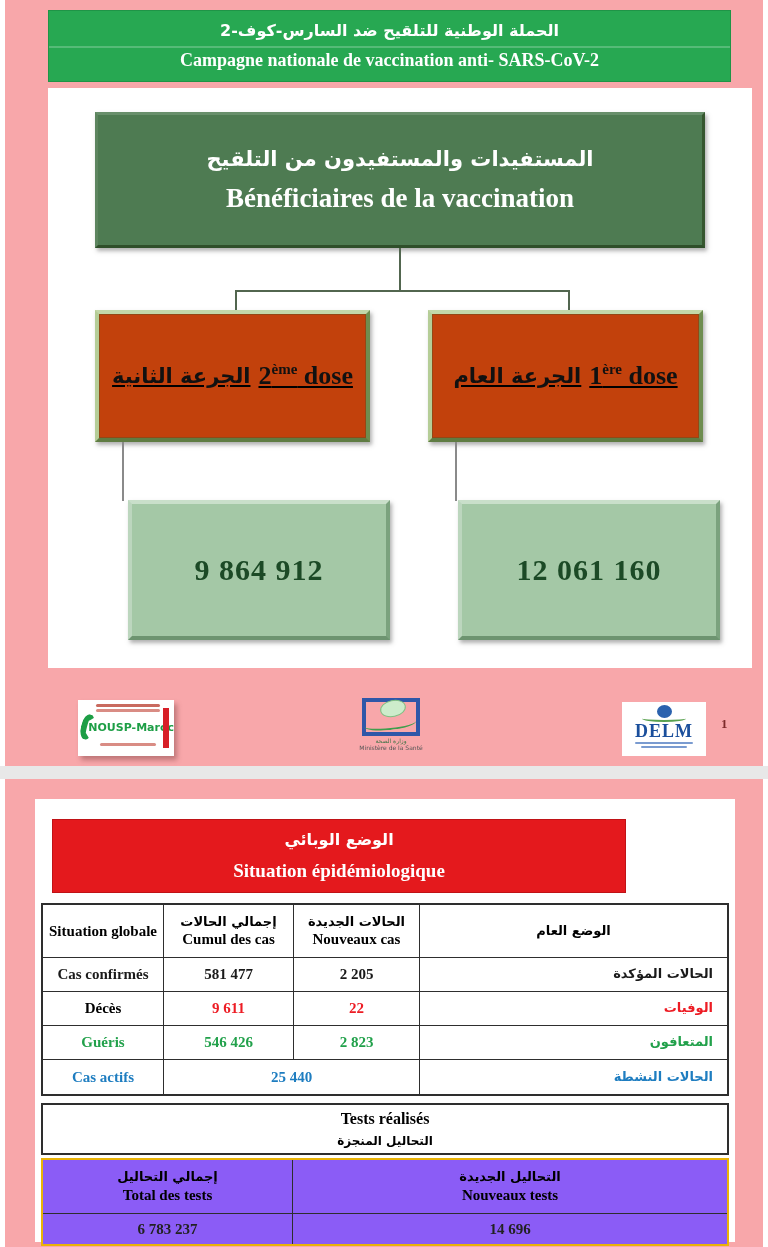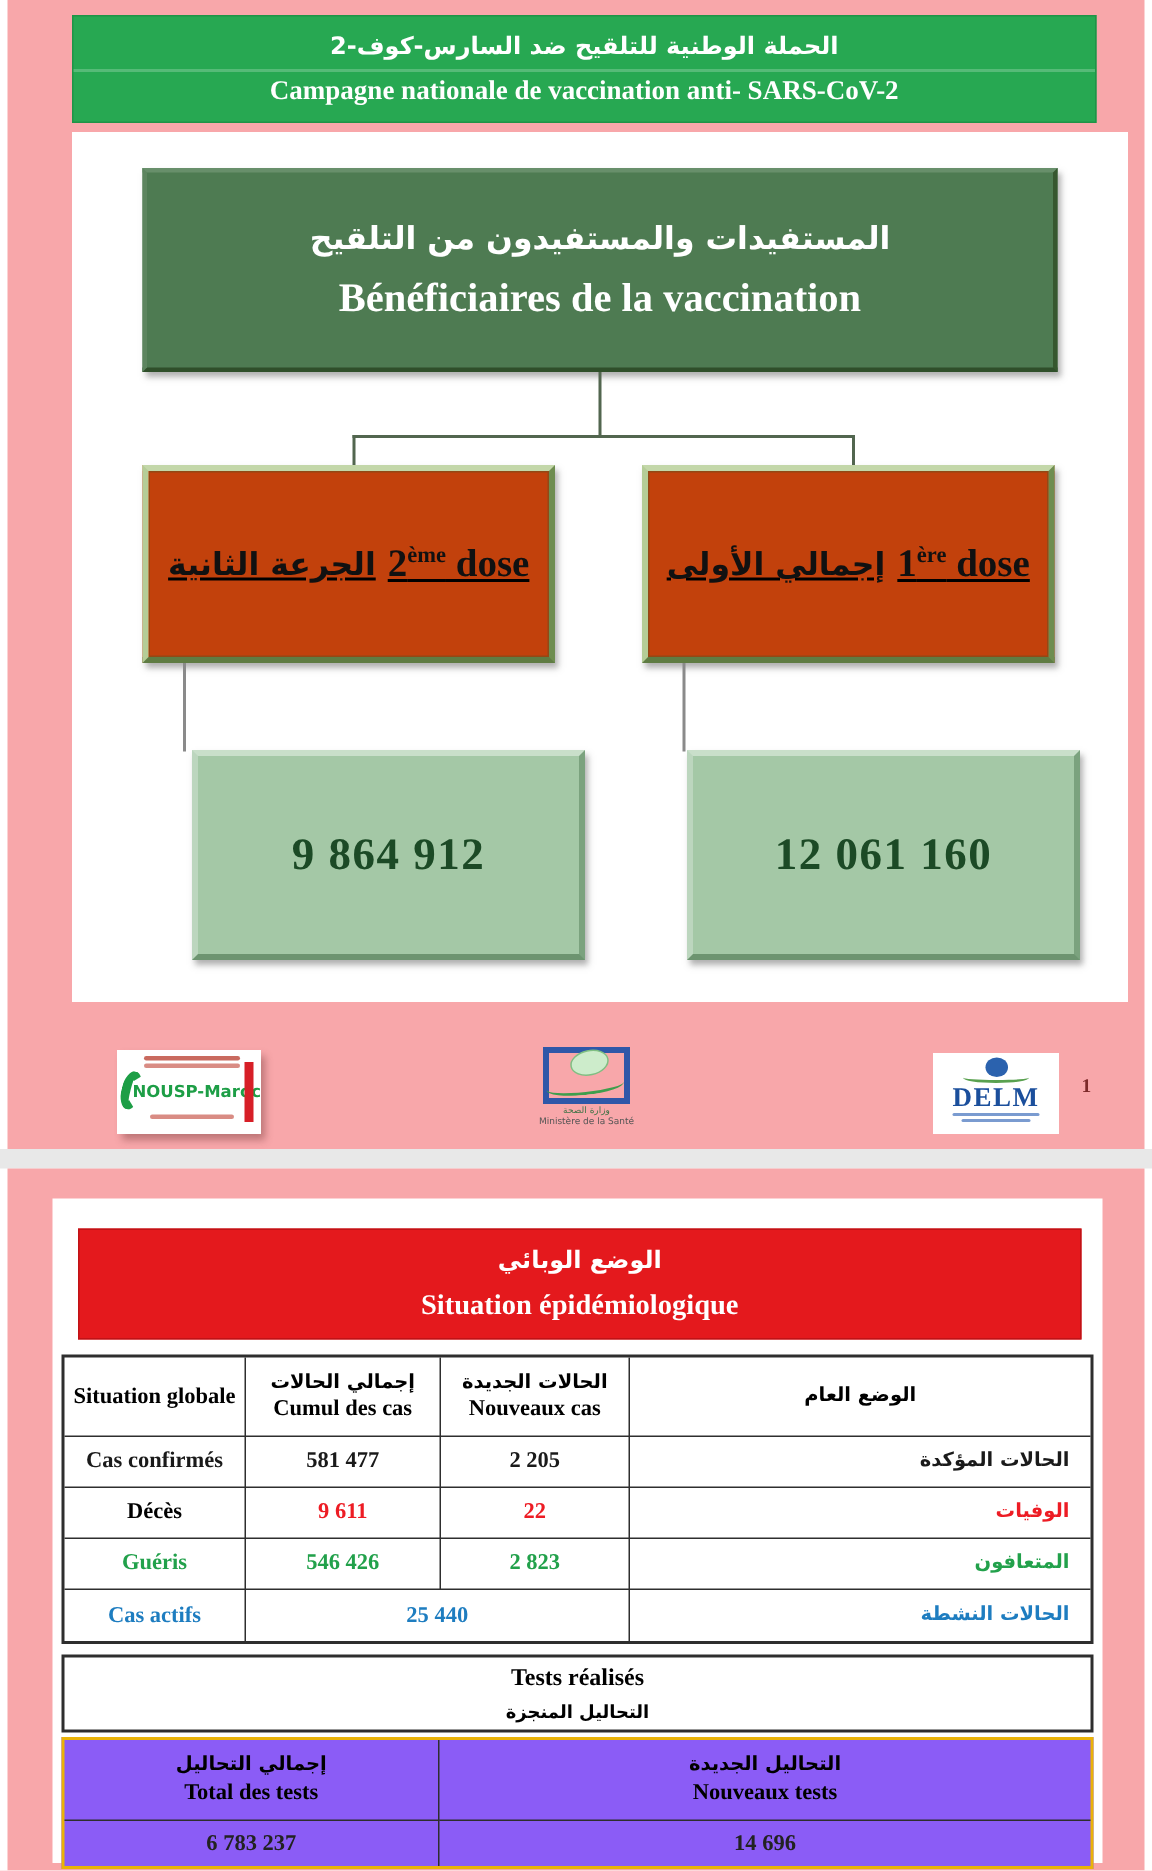--- a/index.html
+++ b/index.html
@@ -76,21 +76,21 @@
   .delm .lbl{color:#1b4f9c;font-weight:bold;font-size:18px;letter-spacing:1px;line-height:18px;
     font-family:"Liberation Serif","DejaVu Serif",serif;}
   .delm .tinybar{height:2px;background:#7a9bd0;border-radius:1px;margin-top:2px;}
 
   .pagenum{position:absolute;left:716px;top:716px;color:#7d2a2a;font-weight:bold;font-size:13px;
     font-family:"Liberation Serif","DejaVu Serif",serif;}
 
   
   .white-canvas2{position:absolute;left:30px;top:20px;width:700px;height:443px;background:#ffffff;}
 
-  .red-banner{position:absolute;left:17px;top:20px;width:669px;height:74px;
+  .red-banner{position:absolute;left:17px;top:20px;width:574px;height:74px;
     background:#e4191d;border:1px solid #c01216;box-sizing:border-box;
     display:flex;flex-direction:column;justify-content:space-evenly;align-items:center;}
   .red-banner .ar{color:#fff;font-weight:bold;font-size:16px;direction:rtl;}
   .red-banner .fr{color:#fff;font-weight:bold;font-size:19px;
     font-family:"Liberation Serif","DejaVu Serif",serif;}
 
   .t1{position:absolute;left:6px;top:104px;width:688px;box-sizing:border-box;
     display:grid;grid-template-columns:121px 130px 126px 1fr;
     border:2px solid #2e2e2e;background:#fff;}
   .t1 > div{border-right:1.5px solid #2e2e2e;border-bottom:1.5px solid #2e2e2e;box-sizing:border-box;
@@ -146,21 +146,21 @@
       <div class="conn" style="left:187px;top:202px;width:335px;height:2px;"></div>
       <div class="conn" style="left:187px;top:202px;width:2px;height:20px;"></div>
       <div class="conn" style="left:520px;top:202px;width:2px;height:20px;"></div>
 
       <div class="dose-box" style="left:47px;">
         <div class="ar">الجرعة الثانية</div>
         <div class="fr"><span>2</span><sup>ème</sup><span> dose</span></div>
       </div>
 
       <div class="dose-box" style="left:380px;">
-        <div class="ar">إجمالي الأولى</div>
+        <div class="ar">الجرعة العام</div>
         <div class="fr"><span>1</span><sup>ère</sup><span> dose</span></div>
       </div>
 
       <div class="hangline" style="left:74px;top:354px;height:59px;"></div>
       <div class="hangline" style="left:407px;top:354px;height:59px;"></div>
 
       <div class="value-box" style="left:80px;">
         <div class="num">9 864 912</div>
       </div>
 

